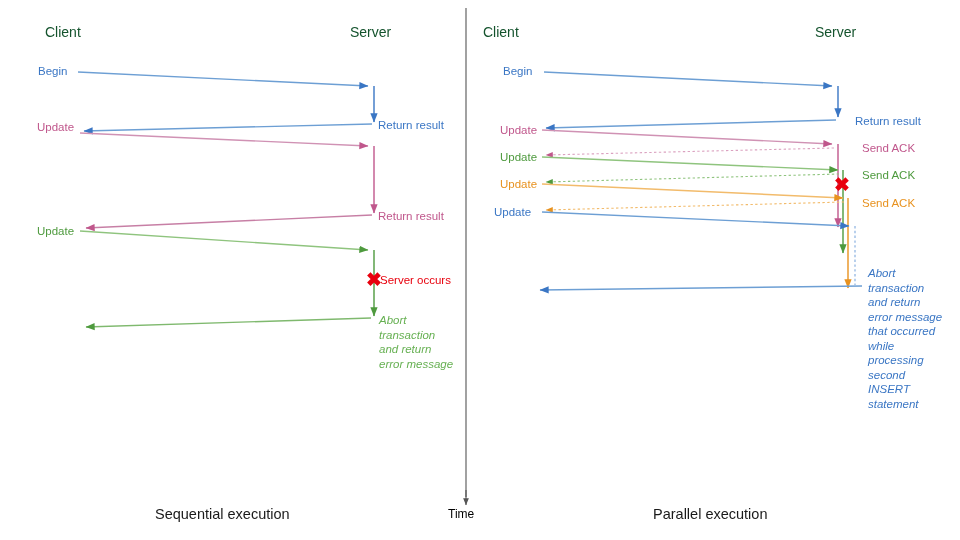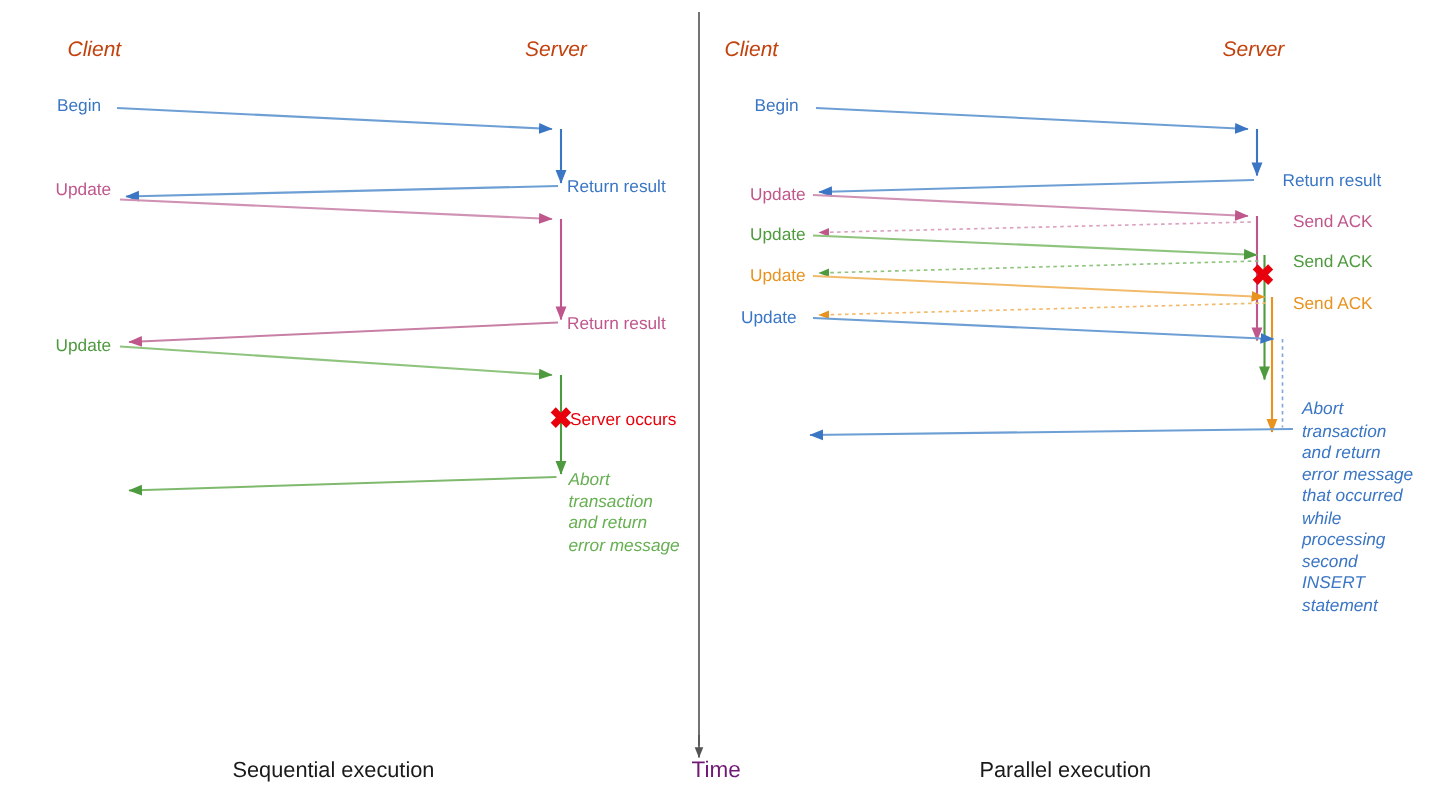--- a/index.html
+++ b/index.html
@@ -30,32 +30,30 @@
   .lbl {
     position: absolute;
     font-family: "Liberation Sans", sans-serif;
     font-size: 11.5px;
     line-height: 14.5px;
     white-space: pre;
     letter-spacing: 0px;
   }
   .lbl.wrap { white-space: pre-line; font-style: italic; }
   .actor {
-    font-style: italic;
     font-size: 14px;
-    color: #c2410c;
+    color: #14532d;
   }
   .caption {
     font-size: 14.5px;
     color: #1a1a1a;
   }
   .axis-lbl {
-    font-size: 15px;
-    color: #701a75;
-    margin-left: 13px;
+    font-size: 12px;
+    color: #000000;
   }
   .xmark {
     position: absolute;
     font-family: "Liberation Sans", sans-serif;
     font-weight: bold;
     font-size: 19px;
     color: #e8000d;
     line-height: 19px;
   }
 </style>

